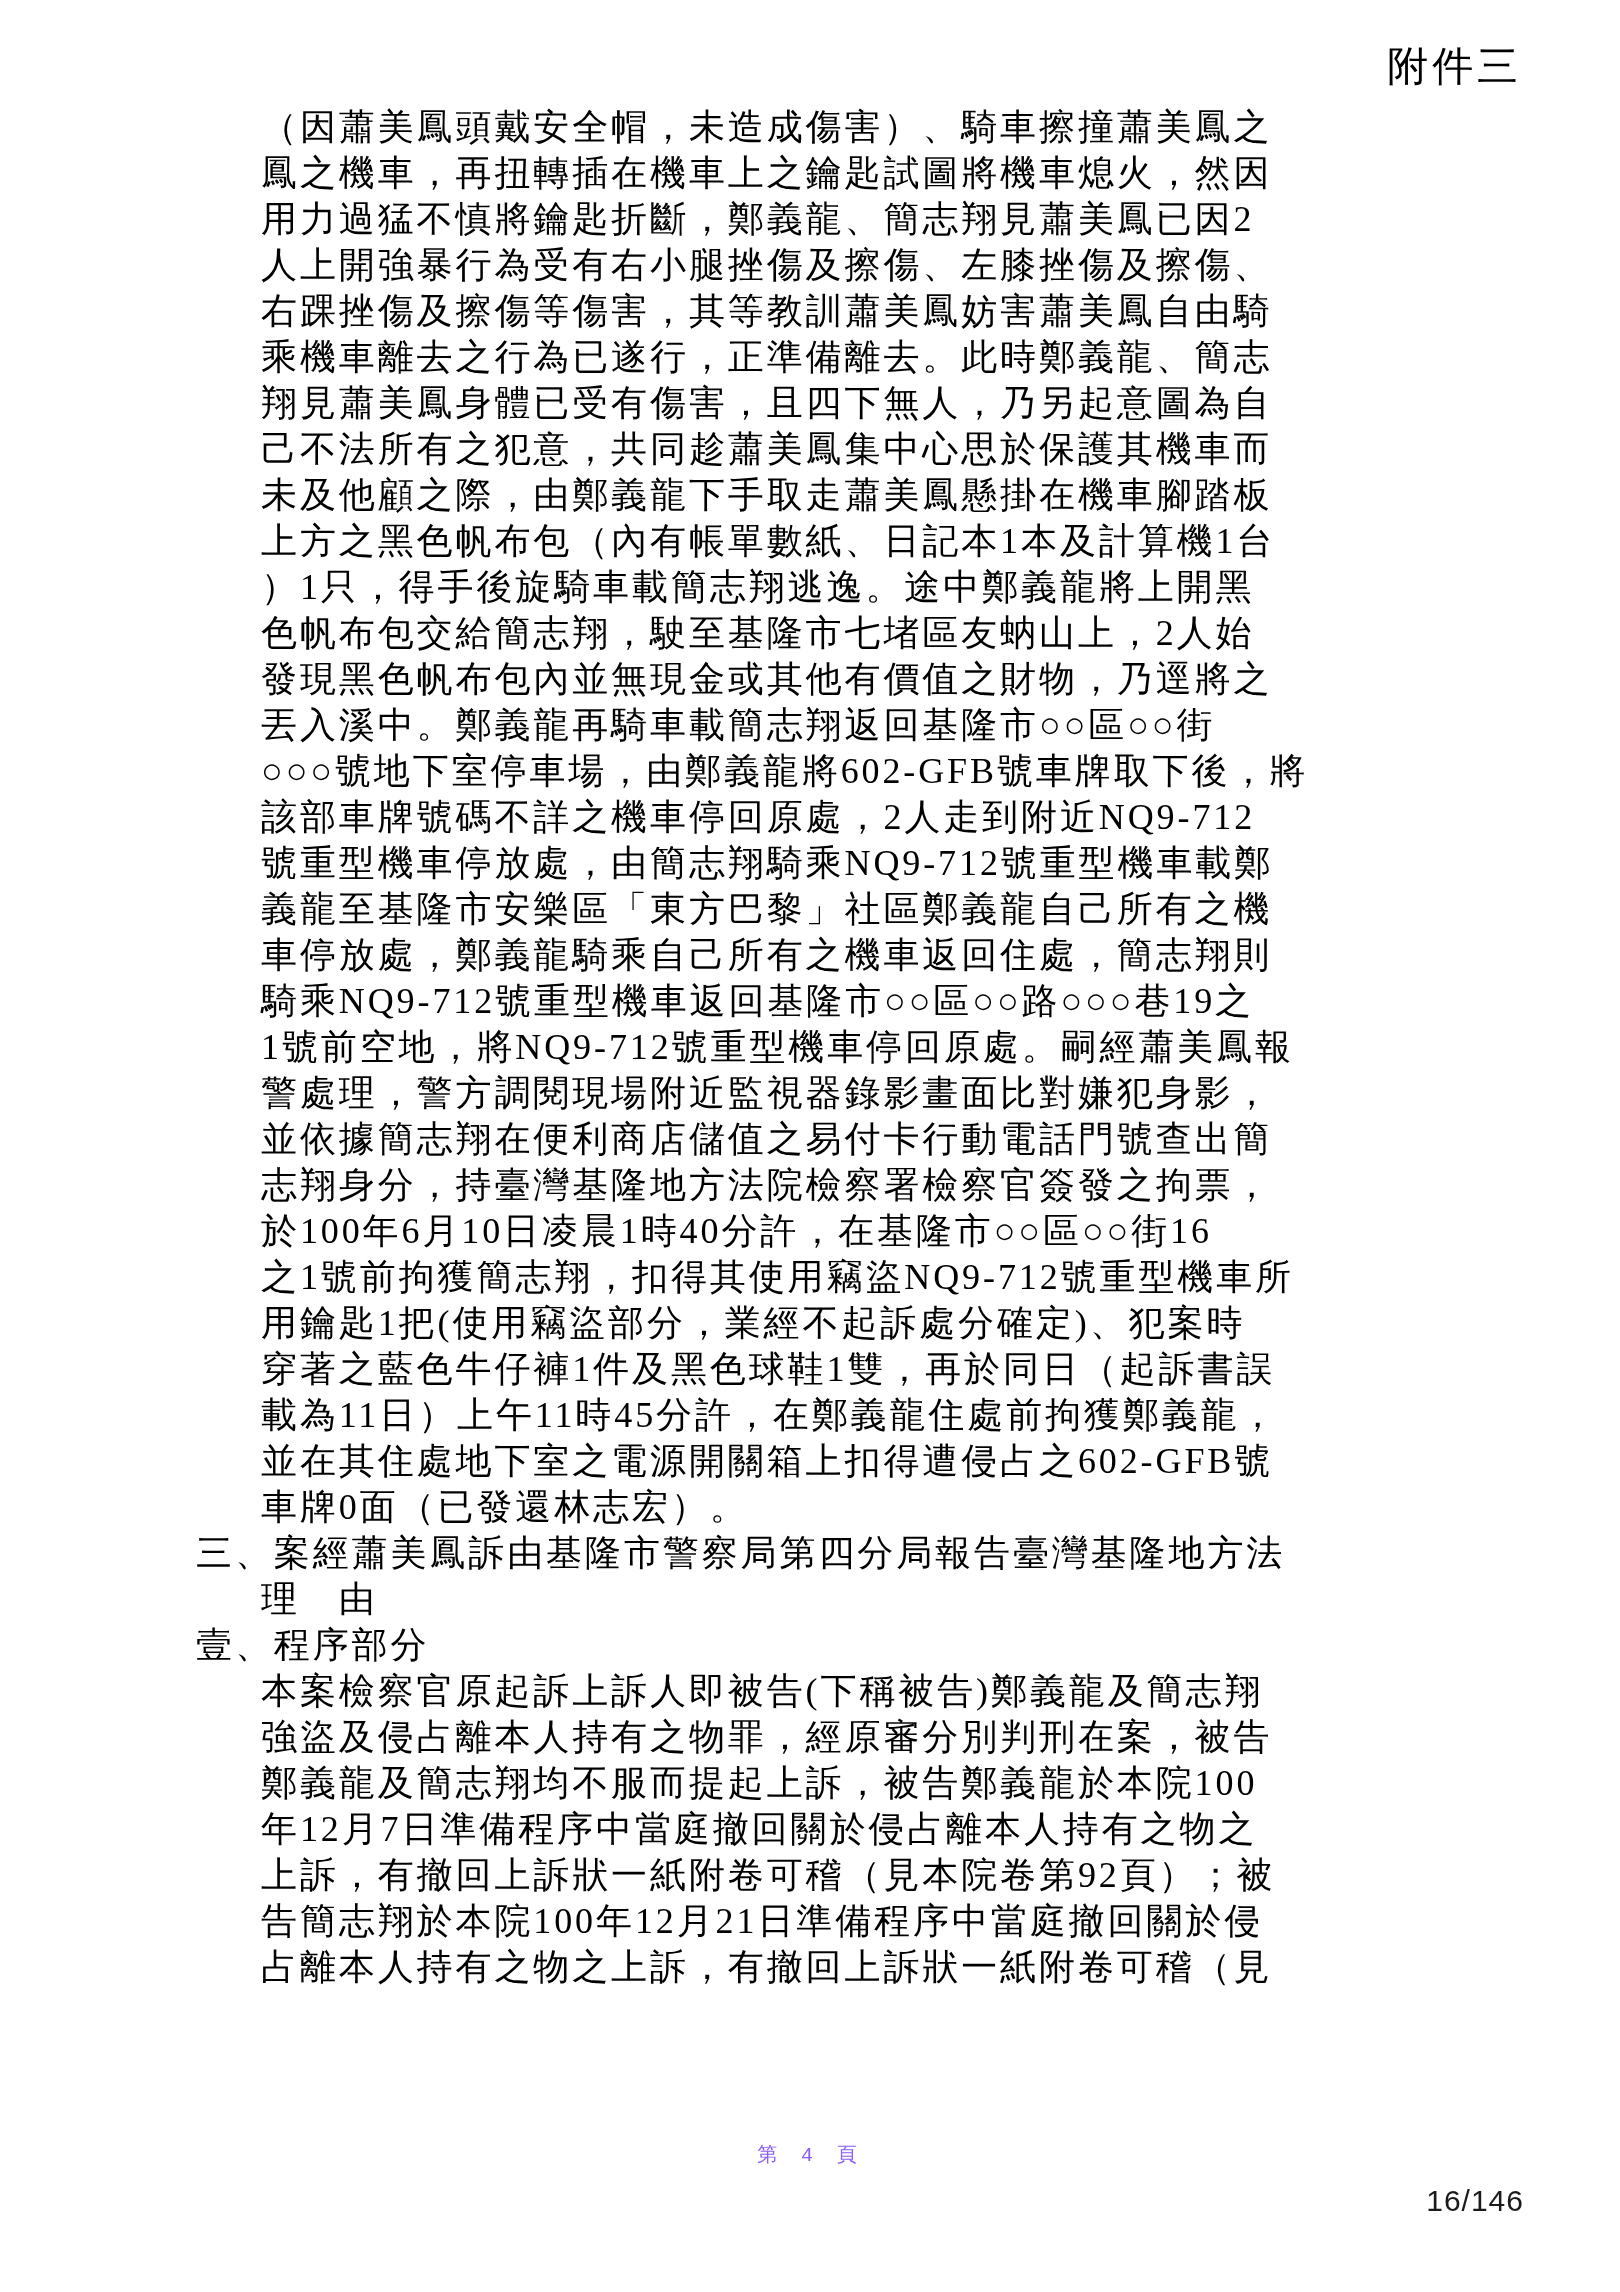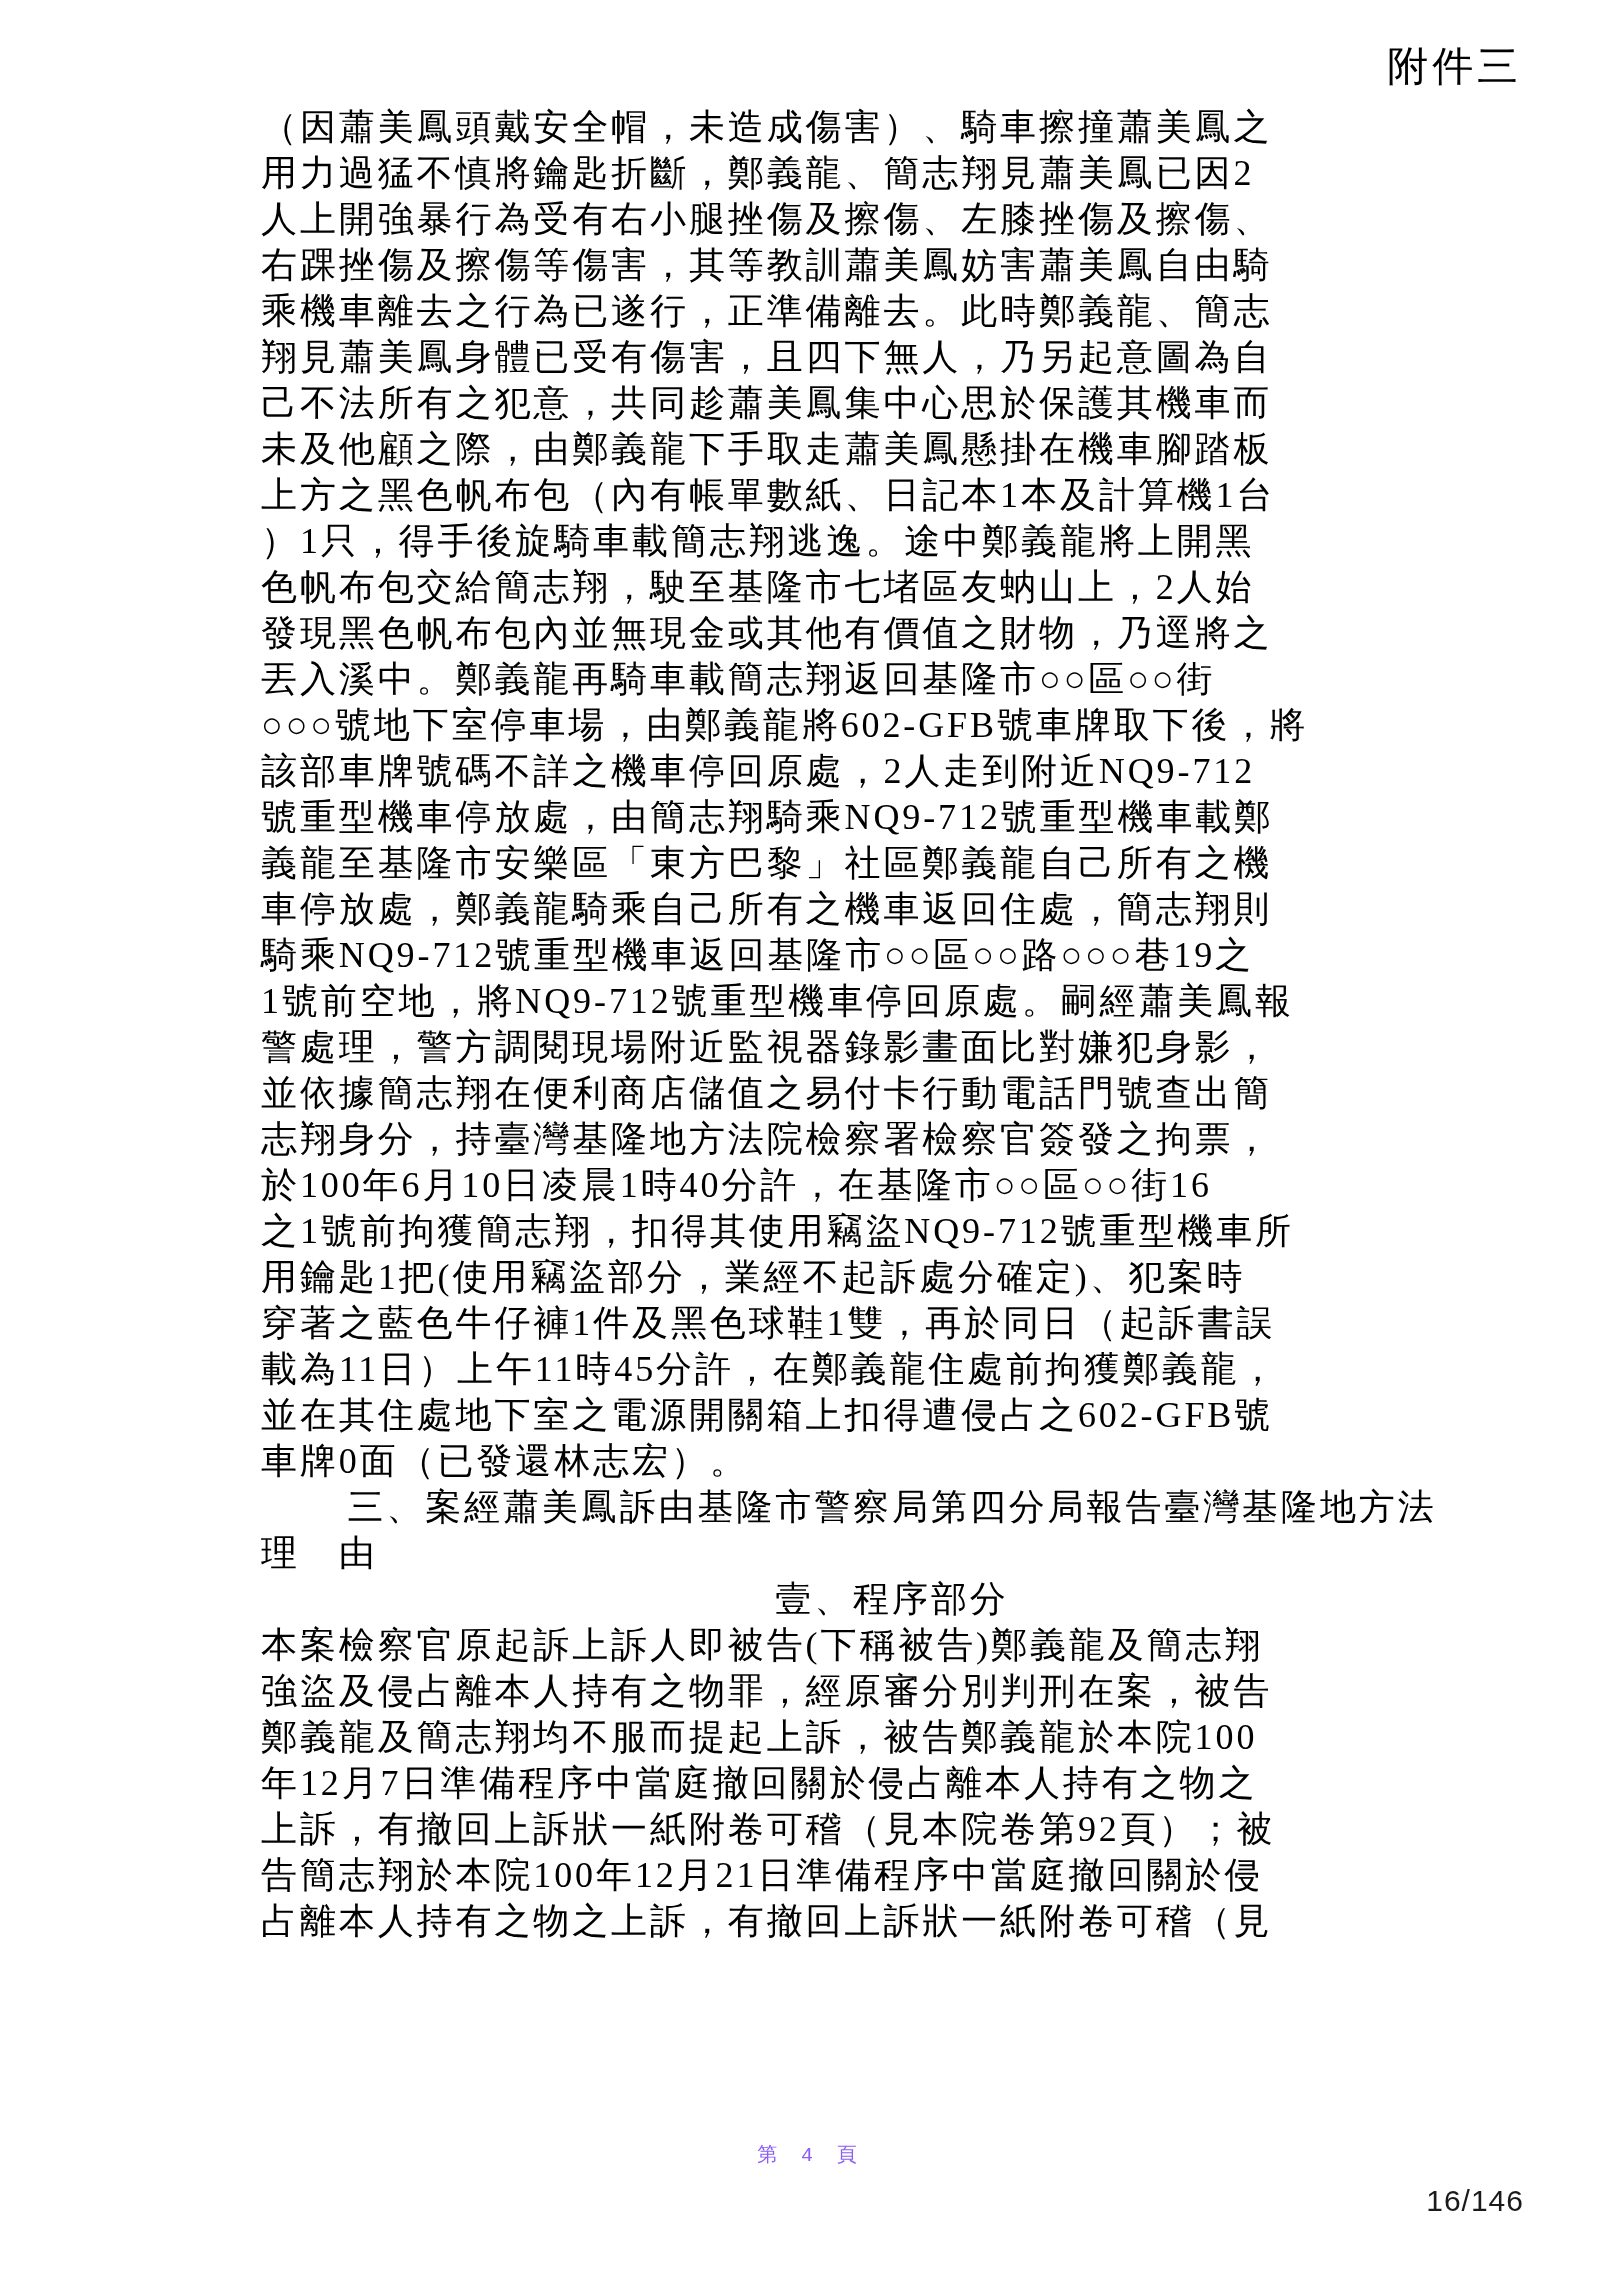--- a/index.html
+++ b/index.html
@@ -33,21 +33,21 @@
   }
   .line {
     height: 46px;
     line-height: 46px;
     font-size: 36px;
     letter-spacing: 2.9px;
     white-space: nowrap;
     color: #000000;
   }
   .line.hang { padding-left: 65px; }
-  .line.item { padding-left: 0; text-align: center; }
+  .line.item { padding-left: 0; }
   .line.heading { padding-left: 65px; }
   .page-footer {
     position: absolute;
     top: 2141px;
     left: 0;
     width: 100%;
     text-align: center;
     font-size: 20px;
     letter-spacing: 5.9px;
     color: #8b5cf6;
@@ -64,20 +64,21 @@
   }
 </style>
 </head>
 <body>
 
 <div class="page">
   <div class="attachment-tag">附件三</div>
 
   <div class="doc-body">
       <div class="line hang">（因蕭美鳳頭戴安全帽，未造成傷害）、騎車擦撞蕭美鳳之</div>
+      <div class="line hang">鳳之機車，再扭轉插在機車上之鑰匙試圖將機車熄火，然因</div>
       <div class="line hang">用力過猛不慎將鑰匙折斷，鄭義龍、簡志翔見蕭美鳳已因2</div>
       <div class="line hang">人上開強暴行為受有右小腿挫傷及擦傷、左膝挫傷及擦傷、</div>
       <div class="line hang">右踝挫傷及擦傷等傷害，其等教訓蕭美鳳妨害蕭美鳳自由騎</div>
       <div class="line hang">乘機車離去之行為已遂行，正準備離去。此時鄭義龍、簡志</div>
       <div class="line hang">翔見蕭美鳳身體已受有傷害，且四下無人，乃另起意圖為自</div>
       <div class="line hang">己不法所有之犯意，共同趁蕭美鳳集中心思於保護其機車而</div>
       <div class="line hang">未及他顧之際，由鄭義龍下手取走蕭美鳳懸掛在機車腳踏板</div>
       <div class="line hang">上方之黑色帆布包（內有帳單數紙、日記本1本及計算機1台</div>
       <div class="line hang">）1只，得手後旋騎車載簡志翔逃逸。途中鄭義龍將上開黑</div>
       <div class="line hang">色帆布包交給簡志翔，駛至基隆市七堵區友蚋山上，2人始</div>

